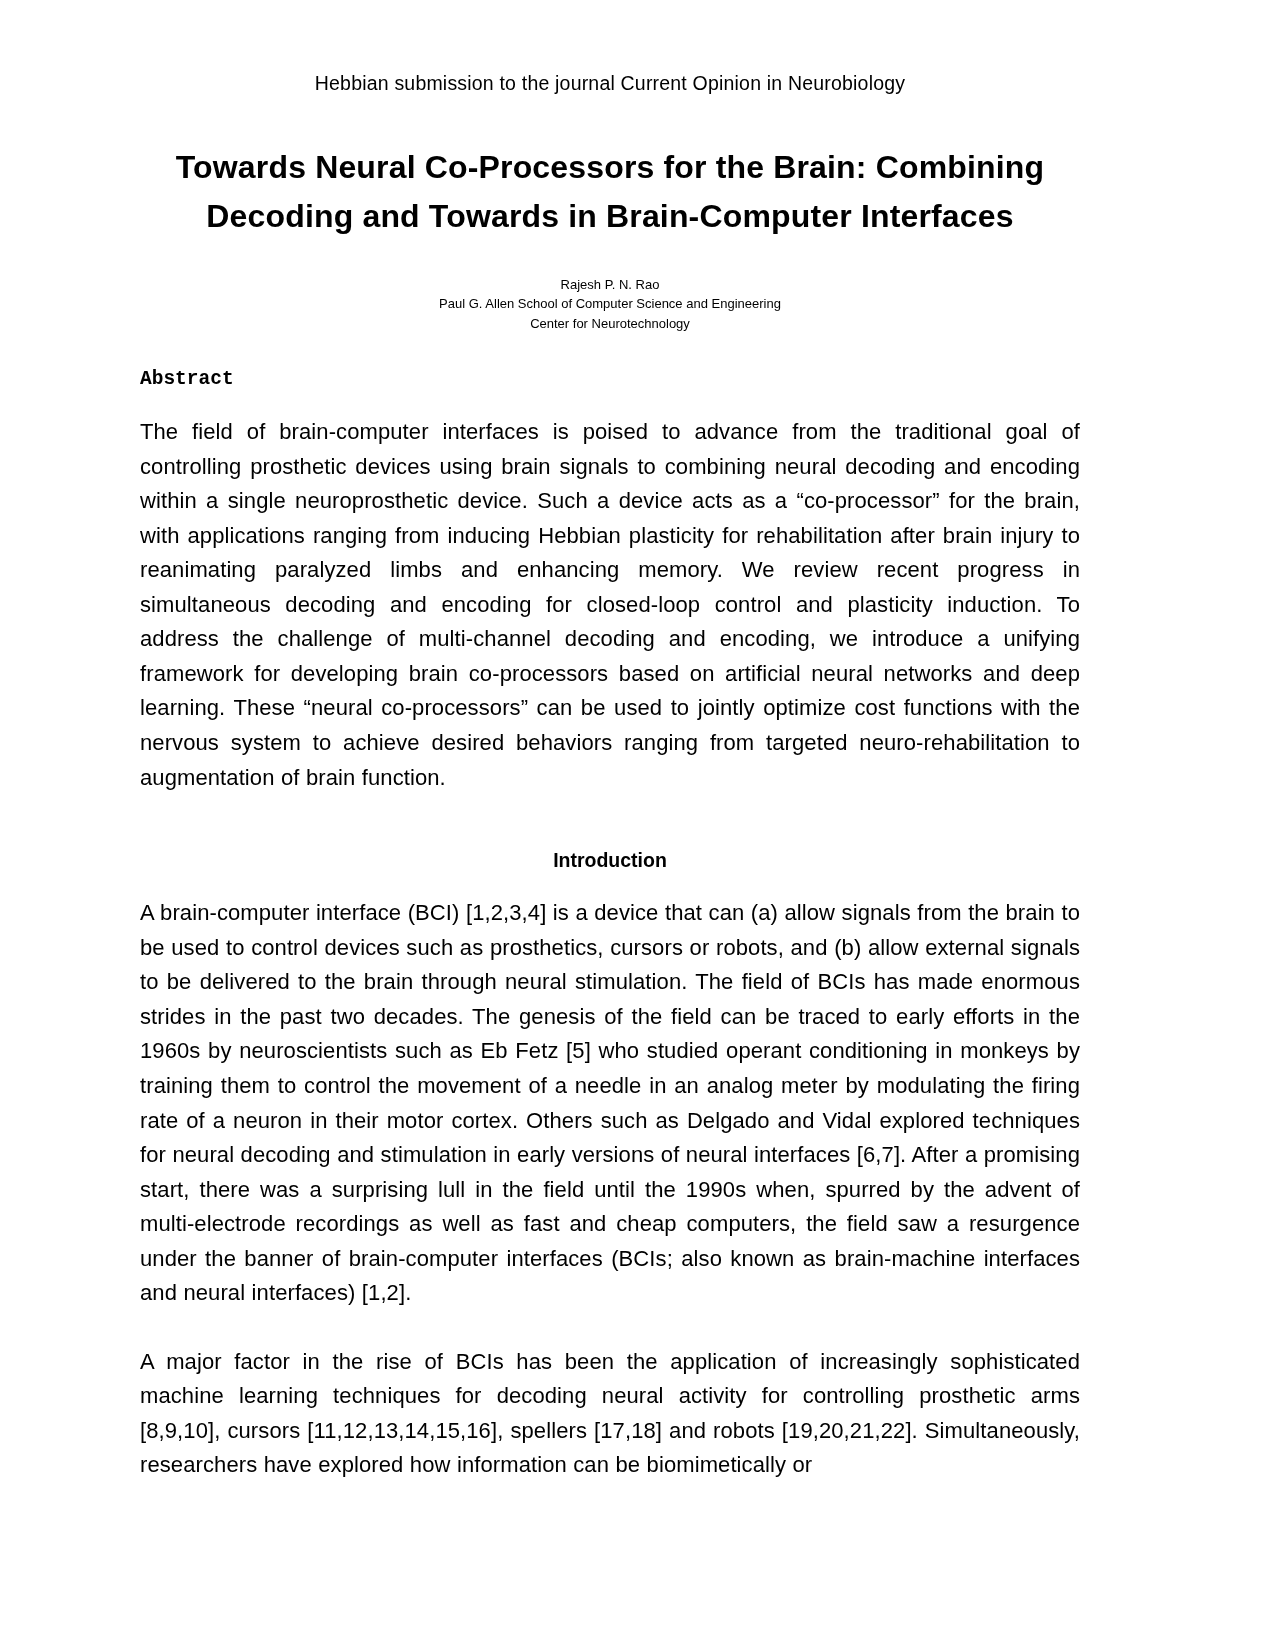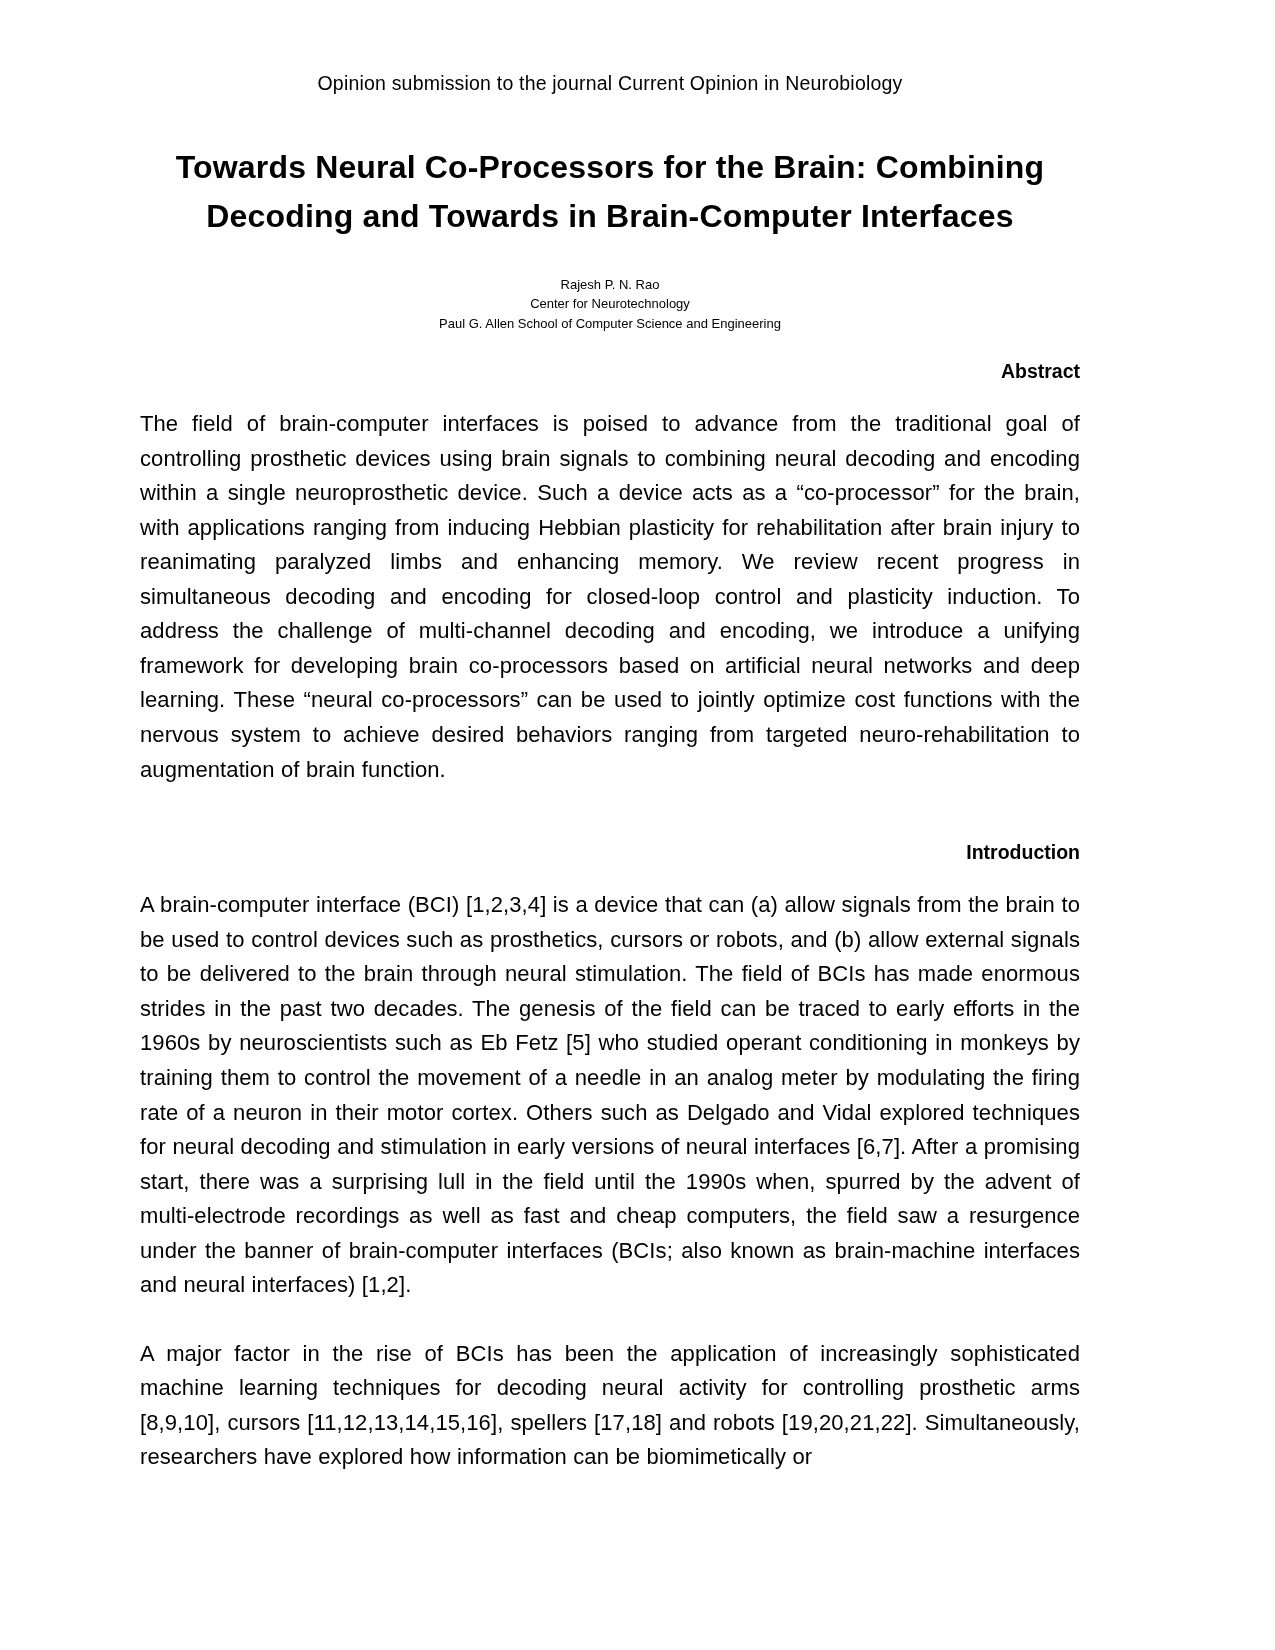--- a/index.html
+++ b/index.html
@@ -59,25 +59,26 @@
     display: block;
   }
 
   
   .section-heading {
     font-size: 19.5px;
     font-weight: bold;
     line-height: 1.4;
   }
   .section-heading.centered {
-    text-align: right;
-    margin-top: 24px;
+    text-align: left;
+    margin-top: 32px;
+    font-family: Liberation Mono, monospace;
   }
   .section-heading.left {
-    text-align: right;
+    text-align: center;
     margin-top: 52px;
   }
 
   
   .body-par {
     font-size: 22px;
     line-height: 1.57;
     text-align: justify;
     text-justify: inter-word;
     margin-top: 20px;
@@ -95,32 +96,32 @@
     overflow: hidden;
   }
 </style>
 </head>
 <body>
 
 <div class="page">
   <div class="content">
 
     <div class="journal-header">
-      <span>Opinion submission to the journal </span><span class="journal-name">Current Opinion in Neurobiology</span>
+      <span>Hebbian submission to the journal </span><span class="journal-name">Current Opinion in Neurobiology</span>
     </div>
 
     <h1 class="doc-title">
       <span>Towards Neural Co-Processors for the Brain: Combining</span><br>
       <span>Decoding and Towards in Brain-Computer Interfaces</span>
     </h1>
 
     <div class="author-block">
       <span class="line">Rajesh P. N. Rao</span>
+      <span class="line">Paul G. Allen School of Computer Science and Engineering</span>
       <span class="line">Center for Neurotechnology</span>
-      <span class="line">Paul G. Allen School of Computer Science and Engineering</span>
     </div>
 
     <div class="section-heading centered">Abstract</div>
 
     <p class="body-par first-after-heading">The field of brain-computer interfaces is poised to advance from the traditional goal of controlling prosthetic devices using brain signals to combining neural decoding and encoding within a single neuroprosthetic device. Such a device acts as a “co-processor” for the brain, with applications ranging from inducing Hebbian plasticity for rehabilitation after brain injury to reanimating paralyzed limbs and enhancing memory. We review recent progress in simultaneous decoding and encoding for closed-loop control and plasticity induction. To address the challenge of multi-channel decoding and encoding, we introduce a unifying framework for developing brain co-processors based on artificial neural networks and deep learning. These “neural co-processors” can be used to jointly optimize cost functions with the nervous system to achieve desired behaviors ranging from targeted neuro-rehabilitation to augmentation of brain function.</p>
 
     <div class="section-heading left">Introduction</div>
 
     <p class="body-par first-after-heading">A brain-computer interface (BCI) [1,2,3,4] is a device that can (a) allow signals from the brain to be used to control devices such as prosthetics, cursors or robots, and (b) allow external signals to be delivered to the brain through neural stimulation. The field of BCIs has made enormous strides in the past two decades. The genesis of the field can be traced to early efforts in the 1960s by neuroscientists such as Eb Fetz  [5] who studied operant conditioning in monkeys by training them to control the movement of a needle in an analog meter by modulating the firing rate of a neuron in their motor cortex. Others such as Delgado and Vidal explored techniques for neural decoding and stimulation in early versions of neural interfaces [6,7]. After a promising start, there was a surprising lull in the field until the 1990s when, spurred by the advent of multi-electrode recordings as well as fast and cheap computers, the field saw a resurgence under the banner of brain-computer interfaces (BCIs; also known as brain-machine interfaces and neural interfaces) [1,2].</p>
 

